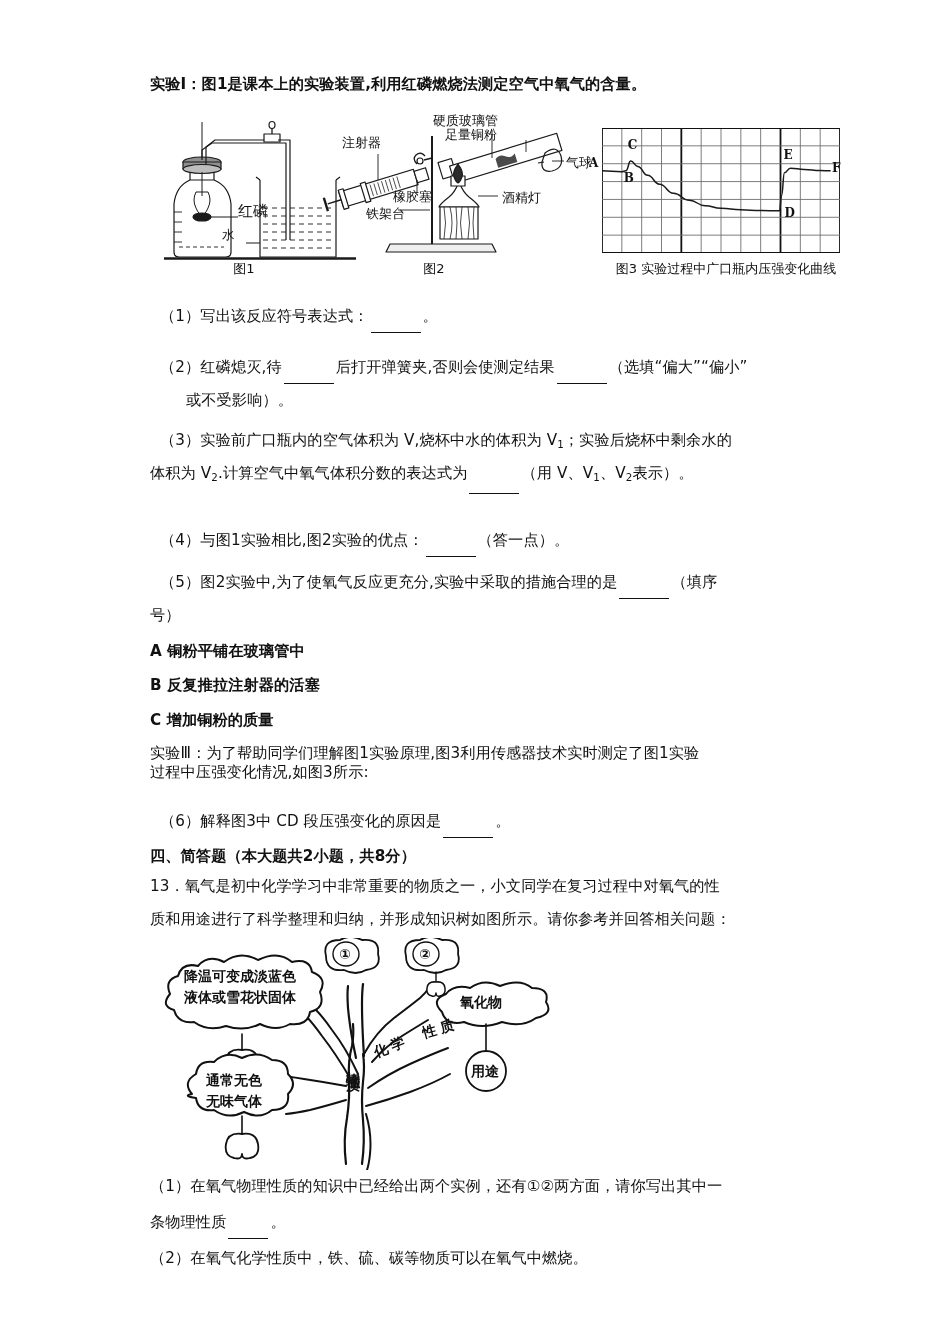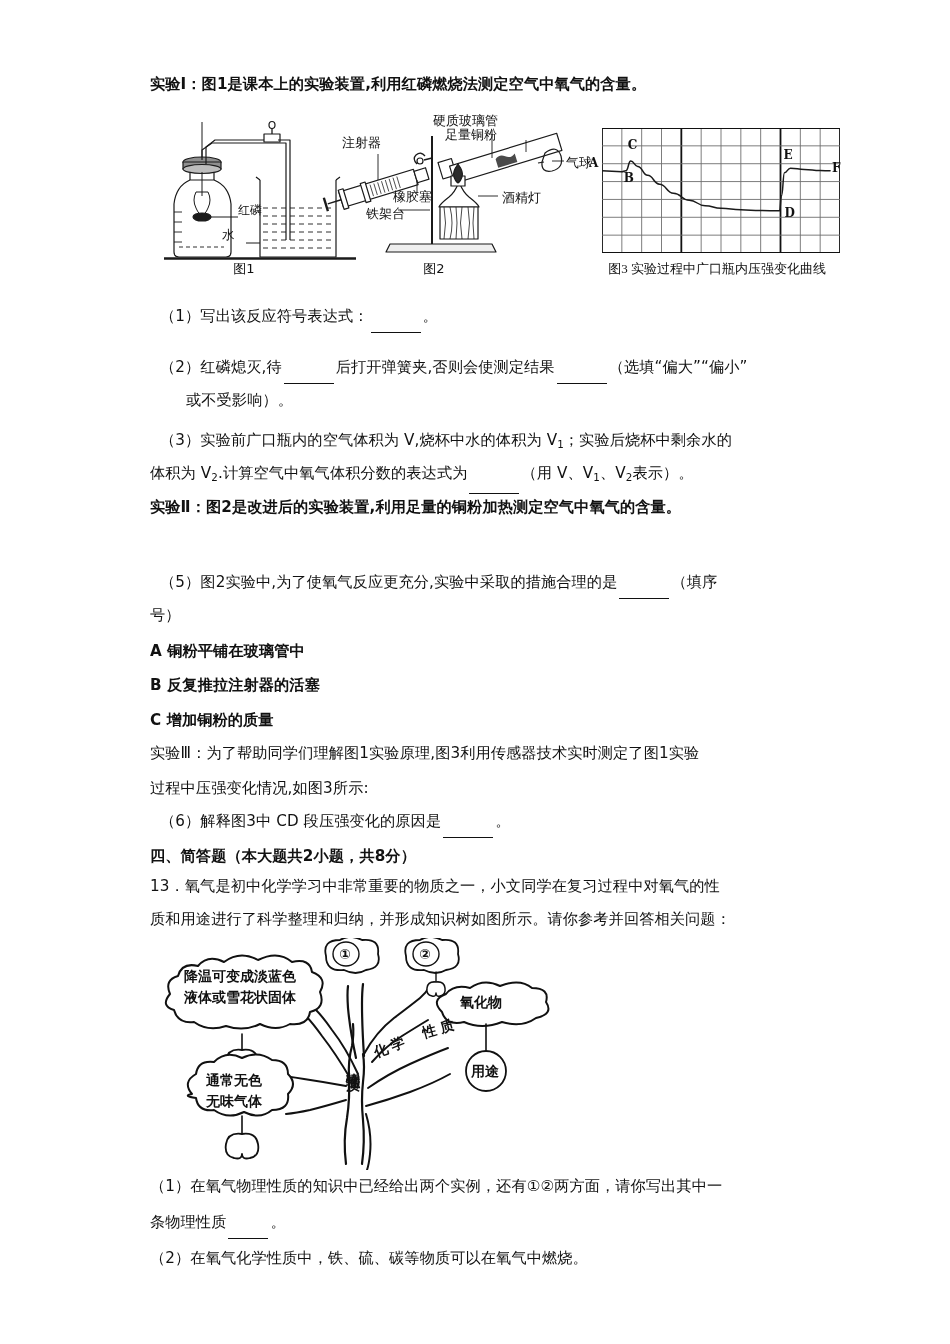--- a/index.html
+++ b/index.html
@@ -157,21 +157,21 @@
           <line x1="103" y1="128" x2="173" y2="128"></line>
         </g>
 
         <line x1="4" y1="138.5" x2="196" y2="138.5" stroke-width="2.6"></line>
 
         <line x1="50" y1="97" x2="78" y2="97" stroke-width="1"></line>
         <line x1="86" y1="123" x2="100" y2="123" stroke-width="1"></line>
       </g>
     </svg>
     <div class="fig-cap" style="left:74px; top:148px; width:40px;">图1</div>
-    <div class="fig-cap" style="left:88px; top:90px; font-size:12px;">红磷</div>
+    <div class="fig-cap" style="left:88px; top:90px; font-size:15px;">红磷</div>
     <div class="fig-cap" style="left:72px; top:115px; font-size:12.5px;">水</div>
 
     <svg width="260" height="150" viewBox="0 0 260 150" style="position:absolute; left:170px; top:6px;">
       <g fill="none" stroke="#1a1a1a" stroke-width="1.2" stroke-linejoin="round">
 
         <g transform="rotate(-17 60 72)">
           <rect x="20" y="62" width="78" height="16" fill="#fff"></rect>
 
           <line x1="6" y1="70" x2="20" y2="70" stroke-width="1.4"></line>
           <line x1="4" y1="63" x2="4" y2="77" stroke-width="2.4"></line>
@@ -275,53 +275,55 @@
             <path d="M0.00 42.86 C9.92 42.86,9.92 43.75,19.83 43.75 C21.82 43.75,21.82 42.86,23.80 42.86 C26.28 42.86,26.28 33.04,28.76 33.04 C32.23 33.04,32.23 38.39,35.70 38.39 C40.66 38.39,40.66 47.32,45.62 47.32 C51.57 47.32,51.57 56.25,57.52 56.25 C64.46 56.25,64.46 65.18,71.40 65.18 C79.33 65.18,79.33 72.32,87.27 72.32 C95.20 72.32,95.20 77.68,103.13 77.68 C111.07 77.68,111.07 80.36,119.00 80.36 C128.92 80.36,128.92 81.79,138.83 81.79 C148.75 81.79,148.75 82.50,158.67 82.50 C168.09 82.50,168.09 82.86,177.51 82.86 C178.50 82.86,178.50 67.86,179.49 67.86 C180.98 67.86,180.98 44.64,182.47 44.64 C185.44 44.64,185.44 40.18,188.42 40.18 C195.36 40.18,195.36 41.43,202.30 41.43 C210.23 41.43,210.23 42.50,218.17 42.50 C223.13 42.50,223.13 42.86,228.08 42.86" fill="none" stroke="#1a1a1a" stroke-width="1.5" stroke-linecap="round"></path>
           </g>
         </svg>
       <div class="pt-label" id="lbl-A" style="left: -13px; top: 28.8571px;">A</div>
       <div class="pt-label" id="lbl-B" style="left: 21.8333px; top: 43.5357px;">B</div>
       <div class="pt-label" id="lbl-C" style="left: 25.7583px; top: 11.0357px;">C</div>
       <div class="pt-label" id="lbl-D" style="left: 182.5px; top: 79.0357px;">D</div>
       <div class="pt-label" id="lbl-E" style="left: 181.467px; top: 21.0714px;">E</div>
       <div class="pt-label" id="lbl-F" style="left: 230.117px; top: 33.75px;">F</div>
     </div>
-    <div class="fig-cap small" style="left:427px; top:148px; width:280px;font-family:Liberation Serif, serif;">图3 实验过程中广口瓶内压强变化曲线</div>
+    <div class="fig-cap small" style="left:436px; top:148px; width:280px;">图3 实验过程中广口瓶内压强变化曲线</div>
   </div>
 
   <div class="tx" style="left:160px; top:300px;">
     <span>（1）写出该反应符号表达式：</span><span class="blank b-md"></span><span>。</span>
   </div>
 
   <div class="tx" style="left:160px; top:351px;">
     <span>（2）红磷熄灭,待</span><span class="blank b-md"></span><span>后打开弹簧夹,否则会使测定结果</span><span class="blank b-md"></span><span>（选填“偏大”“偏小”</span>
   </div>
   <div class="tx" style="left:150px; top:384px;margin-left:36px;">或不受影响）。</div>
 
   <div class="tx" style="left:160px; top:424px;">
     <span>（3）实验前广口瓶内的空气体积为 V,烧杯中水的体积为 V</span><sub>1</sub><span>；实验后烧杯中剩余水的</span>
   </div>
   <div class="tx" style="left:150px; top:457px;">
     <span>体积为 V</span><sub>2</sub><span>.计算空气中氧气体积分数的表达式为</span><span class="blank b-md"></span><span>（用 V、V</span><sub>1</sub><span>、V</span><sub>2</sub><span>表示）。</span>
   </div>
 
-  <div class="tx bold" style="left:150px; top:491px;">实验Ⅱ：图2是改进后的实验装置,利用足量的铜粉加热测定空气中氧气的含量。</div>
-
+
+  <div class="tx" style="left:160px; top:524px;">
+    <span>（4）与图1实验相比,图2实验的优点：</span><span class="blank b-md"></span><span>（答一点）。</span>
+  </div>
 
   <div class="tx" style="left:160px; top:566px;">
     <span>（5）图2实验中,为了使氧气反应更充分,实验中采取的措施合理的是</span><span class="blank b-md"></span><span>（填序</span>
   </div>
   <div class="tx" style="left:150px; top:599px;">号）</div>
 
   <div class="tx bold" style="left:150px; top:635px;">A 铜粉平铺在玻璃管中</div>
   <div class="tx bold" style="left:150px; top:669px;">B 反复推拉注射器的活塞</div>
   <div class="tx bold" style="left:150px; top:704px;">C 增加铜粉的质量</div>
 
   <div class="tx" style="left:150px; top:737px;">实验Ⅲ：为了帮助同学们理解图1实验原理,图3利用传感器技术实时测定了图1实验</div>
-  <div class="tx" style="left:150px; top:772px;">过程中压强变化情况,如图3所示:</div>
+  <div class="tx" style="left:150px; top:756px;">过程中压强变化情况,如图3所示:</div>
 
   <div class="tx" style="left:160px; top:805px;">
     <span>（6）解释图3中 CD 段压强变化的原因是</span><span class="blank b-md"></span><span>。</span>
   </div>
 
   <div class="tx bold" style="left:150px; top:840px;">四、简答题（本大题共2小题，共8分）</div>
 
   <div class="tx" style="left:150px; top:870px;">13．氧气是初中化学学习中非常重要的物质之一，小文同学在复习过程中对氧气的性</div>
   <div class="tx" style="left:150px; top:903px;">质和用途进行了科学整理和归纳，并形成知识树如图所示。请你参考并回答相关问题：</div>
 

